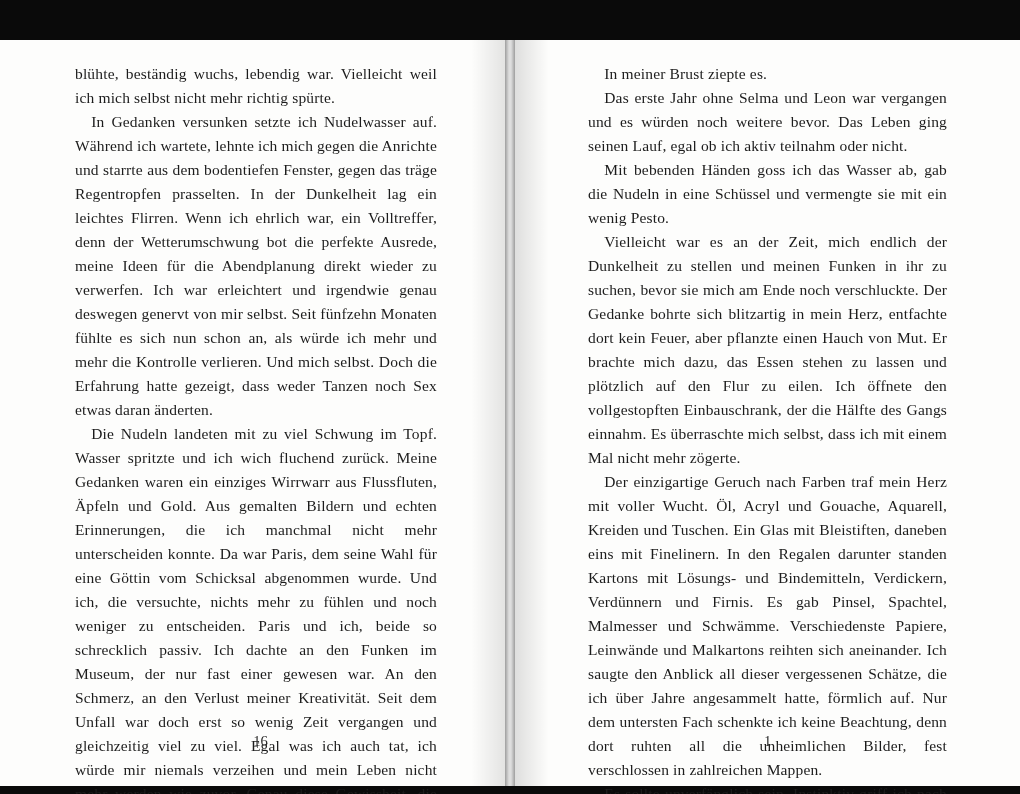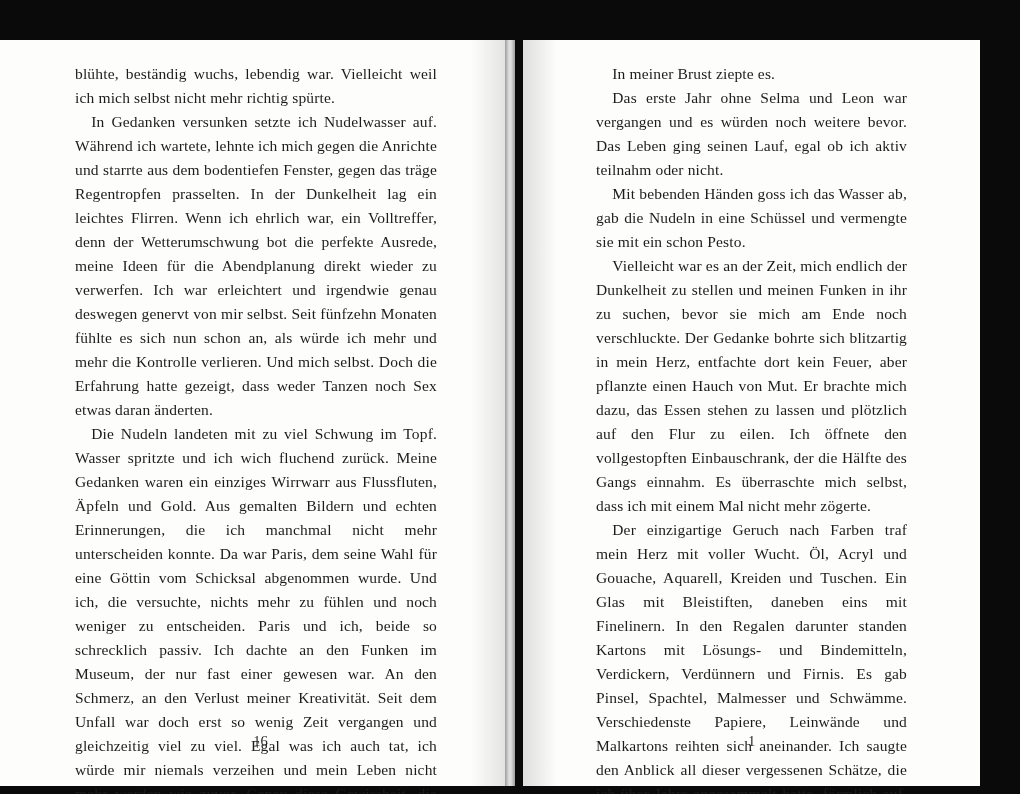--- a/index.html
+++ b/index.html
@@ -38,23 +38,22 @@
     background: #fdfdfc;
     position: relative;
     box-sizing: border-box;
     color: #1c1c1c;
   }
   .page.left {
     width: 505px;
     padding: 22px 68px 0 75px;
   }
   .page.right {
-    width: 457px;
+    width: 505px;
     padding: 22px 73px 0 73px;
-    margin-left: 8px;
   }
   
   .page.left::after {
     content: "";
     position: absolute;
     top: 0; right: 0; bottom: 0;
     width: 34px;
     background: linear-gradient(to right, rgba(0,0,0,0), rgba(0,0,0,0.10));
     pointer-events: none;
   }
@@ -112,21 +111,21 @@
         </div>
       <div class="page-number">16</div>
     </div>
 
     <div class="spine"></div>
 
     <div class="page right">
       <div class="text-block">
           <p class="para indent">In meiner Brust ziepte es.</p>
           <p class="para indent">Das erste Jahr ohne Selma und Leon war vergangen und es würden noch weitere bevor. Das Leben ging seinen Lauf, egal ob ich aktiv teilnahm oder nicht.</p>
-          <p class="para indent">Mit bebenden Händen goss ich das Wasser ab, gab die Nudeln in eine Schüssel und vermengte sie mit ein schon Pesto.</p>
+          <p class="para indent">Mit bebenden Händen goss ich das Wasser ab, gab die Nudeln in eine Schüssel und vermengte sie mit ein wenig Pesto.</p>
           <p class="para indent">Vielleicht war es an der Zeit, mich endlich der Dunkelheit zu stellen und meinen Funken in ihr zu suchen, bevor sie mich am Ende noch verschluckte. Der Gedanke bohrte sich blitzartig in mein Herz, entfachte dort kein Feuer, aber pflanzte einen Hauch von Mut. Er brachte mich dazu, das Essen stehen zu lassen und plötzlich auf den Flur zu eilen. Ich öffnete den vollgestopften Einbauschrank, der die Hälfte des Gangs einnahm. Es überraschte mich selbst, dass ich mit einem Mal nicht mehr zögerte.</p>
           <p class="para indent">Der einzigartige Geruch nach Farben traf mein Herz mit voller Wucht. Öl, Acryl und Gouache, Aquarell, Kreiden und Tuschen. Ein Glas mit Bleistiften, daneben eins mit Finelinern. In den Regalen darunter standen Kartons mit Lösungs- und Bindemitteln, Verdickern, Verdünnern und Firnis. Es gab Pinsel, Spachtel, Malmesser und Schwämme. Verschiedenste Papiere, Leinwände und Malkartons reihten sich aneinander. Ich saugte den Anblick all dieser vergessenen Schätze, die ich über Jahre angesammelt hatte, förmlich auf. Nur dem untersten Fach schenkte ich keine Beachtung, denn dort ruhten all die unheimlichen Bilder, fest verschlossen in zahlreichen Mappen.</p>
           <p class="para indent">Es sollte unverfänglich sein. Instinktiv griff ich nach dem abgewetzten Federmäppchen, das ich schon in der fünften Klasse im Kunstunterricht dabeigehabt hatte. Einfache Buntstifte, ein paar Bögen Papier und eine Unterlage. Ich brachte</p>
         </div>
       <div class="page-number">1</div>
     </div>
 
   </div>
 
   <div class="bottom-bar"></div>

